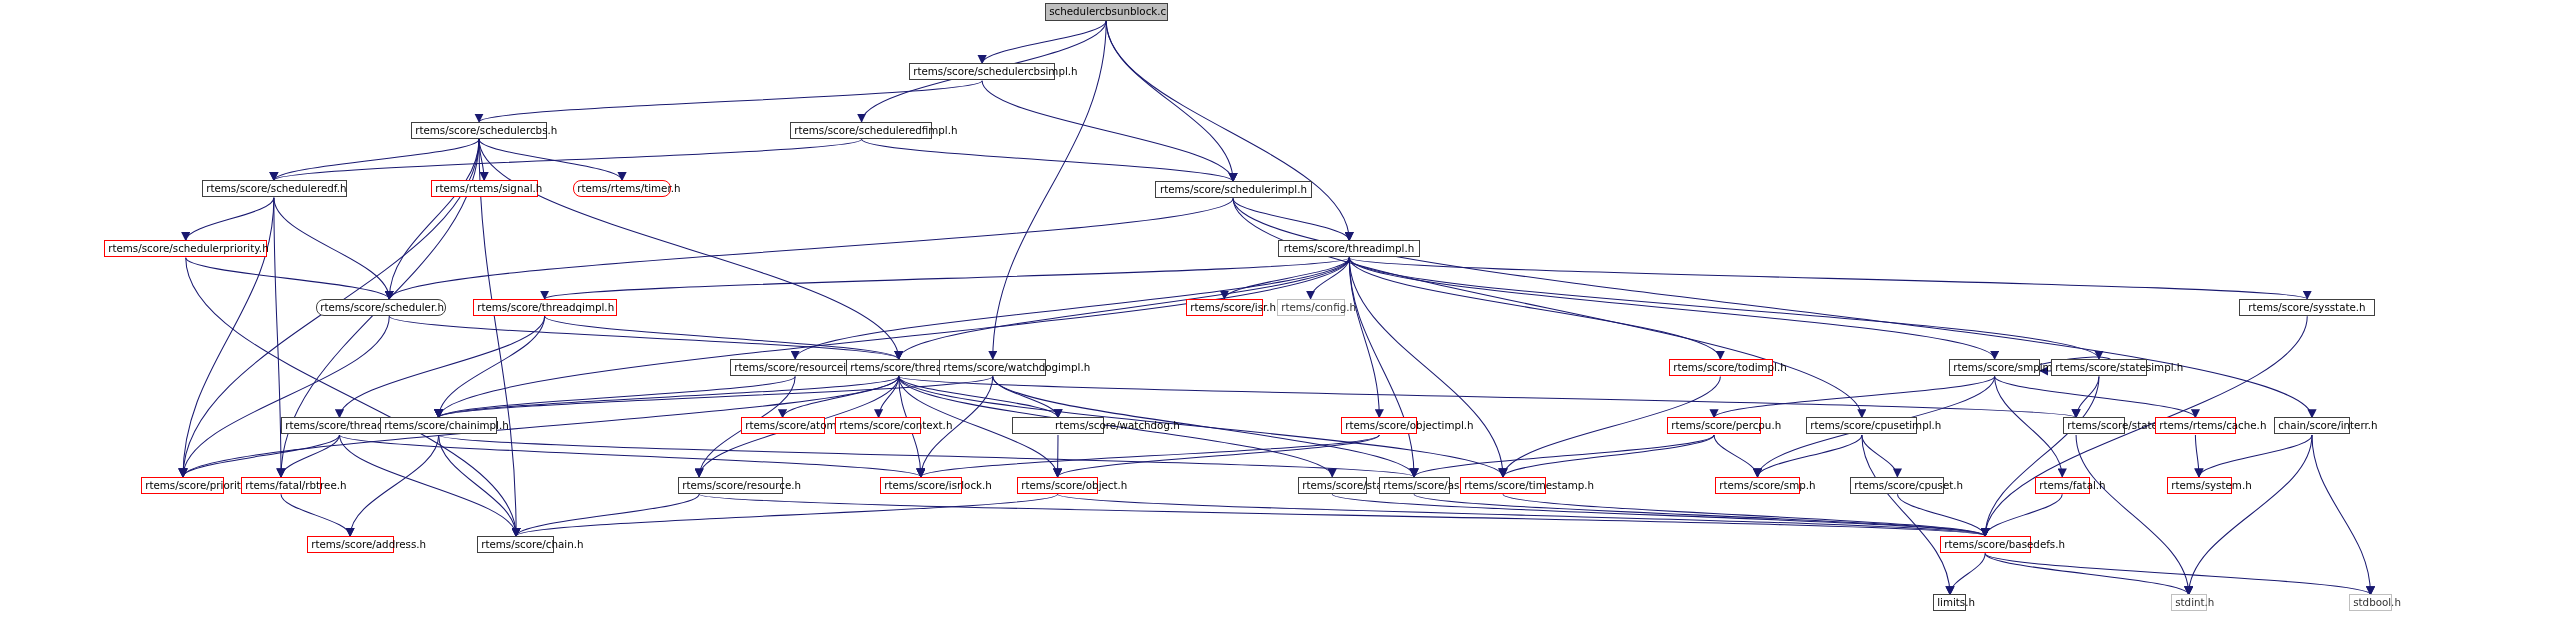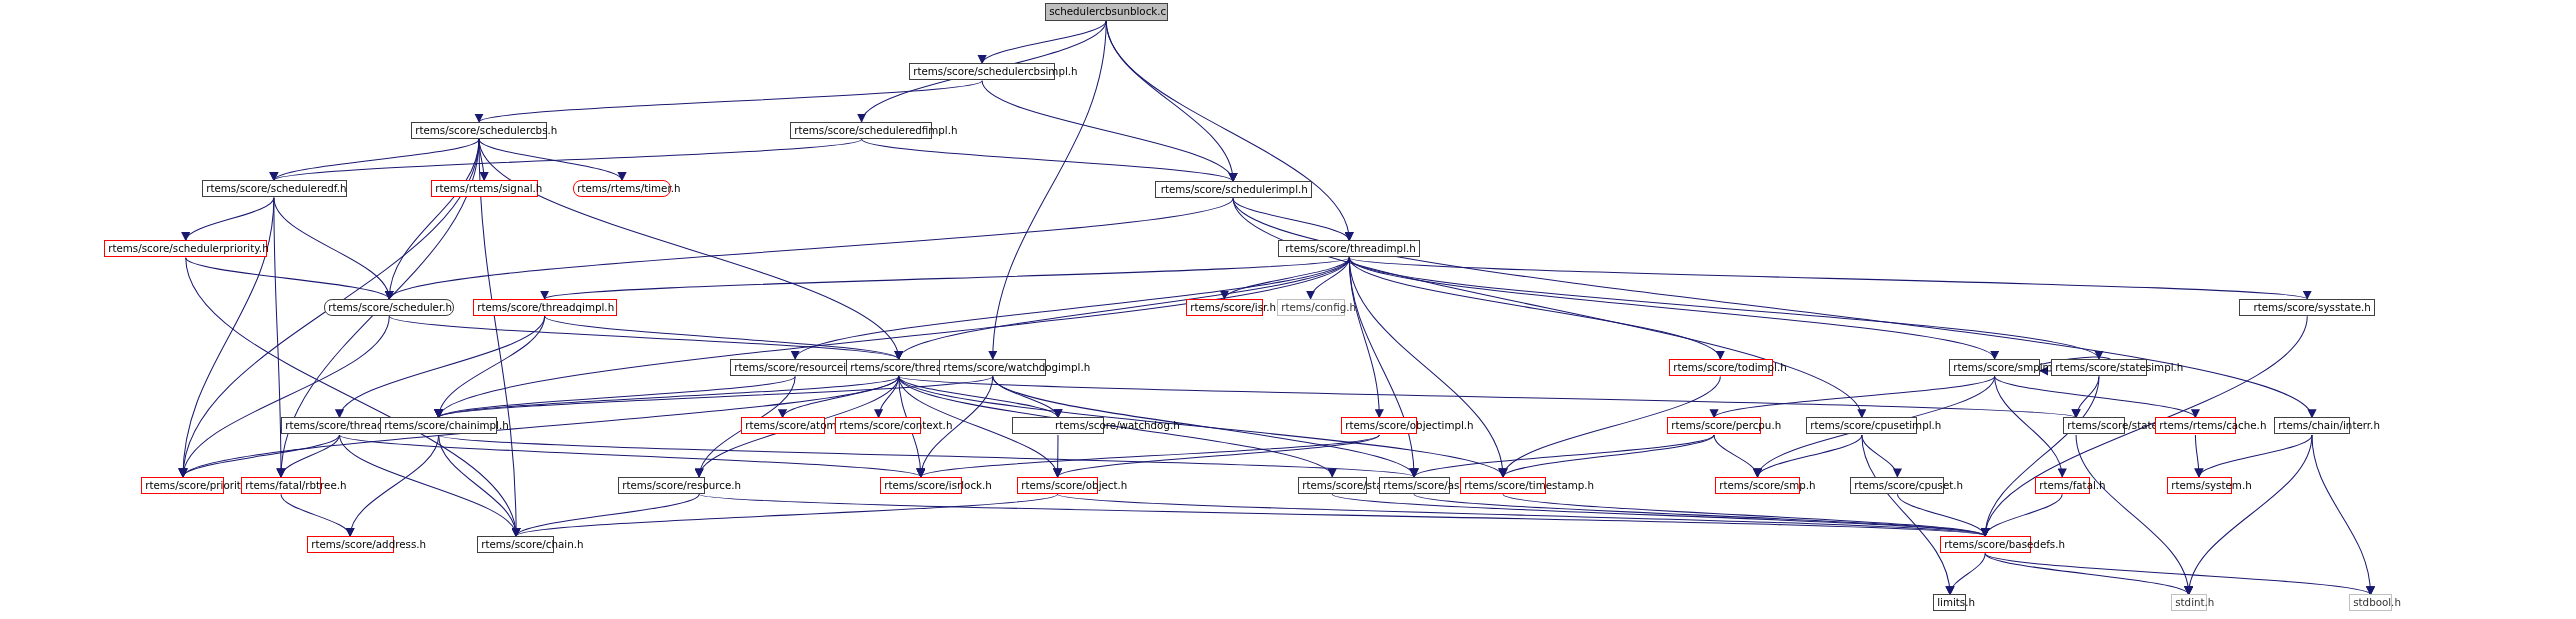--- a/index.html
+++ b/index.html
@@ -2,21 +2,21 @@
 <html style="font-size:12.6px"><head>
 <meta charset="utf-8">
 <style>
   html, body { margin: 0; padding: 0; background: #ffffff; }
   body { width: 2576px; height: 620px; position: relative; overflow: hidden; font-family: "DejaVu Sans", sans-serif; }
   #graph { position: absolute; left: 0; top: 0; width: 2576px; height: 620px; }
   #edges { position: absolute; left: 0; top: 0; }
   .node {
     position: absolute; box-sizing: border-box; height: 17.4px;
     border: 1.6px solid #404040; background: #ffffff; color: #000000;
-    font-size: 10.3px; line-height: 14.2px; text-align: right; white-space: nowrap;
+    font-size: 10.3px; line-height: 14.2px; text-align: center; white-space: nowrap;
     cursor: pointer; padding: 0 3.2px;
   }
   .node.root { background: #bfbfbf; border-color: #404040; }
   .node.missing { border-color: #ff0000; }
   .node.external { border-color: #bfbfbf; color: #333; }
 </style>
 </head>
 <body>
 
 <div id="graph">
@@ -136,45 +136,45 @@
   <div class="node root" style="left:1045px;top:3.2px;width:123px;">schedulercbsunblock.c</div>
   <div class="node normal" style="left:909px;top:63px;width:146px;">rtems/score/schedulercbsimpl.h</div>
   <div class="node normal" style="left:411px;top:122px;width:136px;">rtems/score/schedulercbs.h</div>
   <div class="node normal" style="left:790px;top:122px;width:142px;">rtems/score/scheduleredfimpl.h</div>
   <div class="node normal" style="left:202px;top:180px;width:145px;">rtems/score/scheduleredf.h</div>
   <div class="node missing" style="left:431px;top:180px;width:107px;">rtems/rtems/signal.h</div>
   <div class="node missing" style="left:573px;top:180px;width:98px;border-radius:8px;">rtems/rtems/timer.h</div>
   <div class="node normal" style="left:1155px;top:181px;width:157px;">rtems/score/schedulerimpl.h</div>
   <div class="node missing" style="left:104px;top:240px;width:163px;">rtems/score/schedulerpriority.h</div>
   <div class="node normal" style="left:1278px;top:240px;width:142px;">rtems/score/threadimpl.h</div>
-  <div class="node normal" style="left:324px;top:299px;width:130px;border-radius:8px;">rtems/score/scheduler.h</div>
+  <div class="node normal" style="left:316px;top:299px;width:130px;border-radius:8px;">rtems/score/scheduler.h</div>
   <div class="node missing" style="left:473px;top:299px;width:144px;">rtems/score/threadqimpl.h</div>
   <div class="node missing" style="left:1186px;top:299px;width:77px;">rtems/score/isr.h</div>
   <div class="node external" style="left:1277px;top:299px;width:68px;">rtems/config.h</div>
   <div class="node normal" style="left:2239px;top:299px;width:136px;">rtems/score/sysstate.h</div>
   <div class="node normal" style="left:730px;top:359px;width:130px;">rtems/score/resourceimpl.h</div>
   <div class="node normal" style="left:846px;top:359px;width:106px;">rtems/score/thread.h</div>
   <div class="node normal" style="left:939px;top:359px;width:107px;">rtems/score/watchdogimpl.h</div>
   <div class="node missing" style="left:1669px;top:359px;width:104px;">rtems/score/todimpl.h</div>
   <div class="node normal" style="left:1949px;top:359px;width:91px;">rtems/score/smpimpl.h</div>
   <div class="node normal" style="left:2051px;top:359px;width:96px;">rtems/score/statesimpl.h</div>
   <div class="node normal" style="left:281px;top:417px;width:118px;">rtems/score/threadq.h</div>
   <div class="node normal" style="left:380px;top:417px;width:117px;">rtems/score/chainimpl.h</div>
   <div class="node missing" style="left:741px;top:417px;width:84px;">rtems/score/atomic.h</div>
   <div class="node missing" style="left:835px;top:417px;width:86px;">rtems/score/context.h</div>
   <div class="node normal" style="left:1012px;top:417px;width:92px;padding-left:42px;">rtems/score/watchdog.h</div>
   <div class="node missing" style="left:1341px;top:417px;width:76px;">rtems/score/objectimpl.h</div>
   <div class="node missing" style="left:1667px;top:417px;width:94px;">rtems/score/percpu.h</div>
   <div class="node normal" style="left:1806px;top:417px;width:111px;">rtems/score/cpusetimpl.h</div>
   <div class="node normal" style="left:2035px;top:417px;width:62px;margin-left:28px;">rtems/score/states.h</div>
   <div class="node missing" style="left:2155px;top:417px;width:81px;">rtems/rtems/cache.h</div>
-  <div class="node normal" style="left:2274px;top:417px;width:76px;">rtems/chain/interr.h</div>
+  <div class="node normal" style="left:2274px;top:417px;width:76px;">chain/score/interr.h</div>
   <div class="node missing" style="left:141px;top:477px;width:83px;">rtems/score/priority.h</div>
   <div class="node missing" style="left:241px;top:477px;width:80px;">rtems/fatal/rbtree.h</div>
-  <div class="node normal" style="left:618px;top:477px;width:87px;">rtems/score/resource.h</div>
+  <div class="node normal" style="left:678px;top:477px;width:105px;">rtems/score/resource.h</div>
   <div class="node missing" style="left:880px;top:477px;width:82px;">rtems/score/isrlock.h</div>
   <div class="node missing" style="left:1017px;top:477px;width:81px;">rtems/score/object.h</div>
   <div class="node normal" style="left:1298px;top:477px;width:69px;">rtems/score/stack.h</div>
   <div class="node normal" style="left:1379px;top:477px;width:71px;">rtems/score/assert.h</div>
   <div class="node missing" style="left:1460px;top:477px;width:86px;">rtems/score/timestamp.h</div>
   <div class="node missing" style="left:1715px;top:477px;width:85px;">rtems/score/smp.h</div>
   <div class="node normal" style="left:1850px;top:477px;width:94px;">rtems/score/cpuset.h</div>
   <div class="node missing" style="left:2035px;top:477px;width:55px;">rtems/fatal.h</div>
   <div class="node missing" style="left:2167px;top:477px;width:65px;">rtems/system.h</div>
   <div class="node missing" style="left:307px;top:536px;width:87px;">rtems/score/address.h</div>

